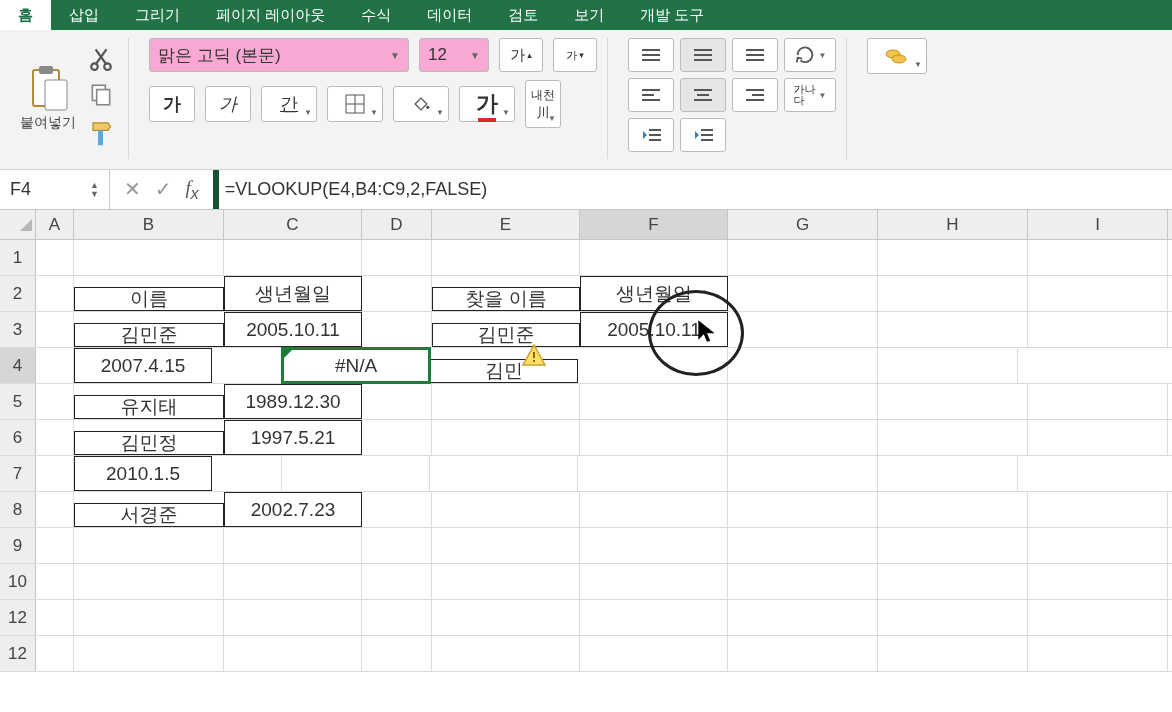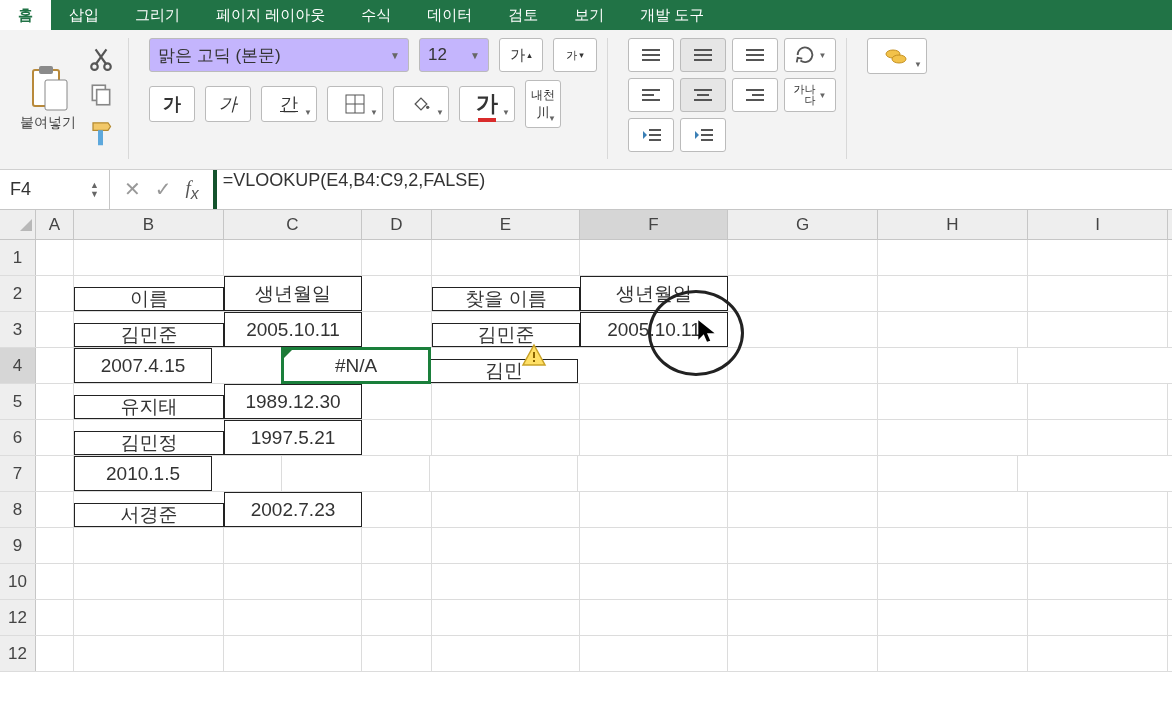--- a/index.html
+++ b/index.html
@@ -16,21 +16,21 @@
 .ribbon-group:last-child { border-right: none; }
 
 .clipboard-group { align-items: center; gap: 4px; }
 .paste-btn { display: flex; flex-direction: column; align-items: center; gap: 0; }
 .paste-icon { width: 42px; height: 48px; position: relative; }
 .paste-label { font-size: 14px; color: #444; }
 .clip-side { display: flex; flex-direction: column; gap: 8px; padding-left: 8px; }
 
 .font-group { gap: 8px; min-width: 460px; }
 .font-row { display: flex; gap: 10px; align-items: center; }
-.font-select { display: flex; align-items: center; background: #c4b5fd; border: 1px solid #bbb; border-radius: 3px; height: 34px; padding: 0 8px; font-size: 17px; }
+.font-select { display: flex; align-items: center; background: #f9a8d4; border: 1px solid #bbb; border-radius: 3px; height: 34px; padding: 0 8px; font-size: 17px; }
 .font-name-select { width: 260px; justify-content: space-between; }
 .font-size-select { width: 70px; justify-content: space-between; }
 .sizebtn { border: 1px solid #bbb; border-radius: 3px; background: #fff; width: 44px; height: 34px; display: flex; align-items: center; justify-content: center; font-size: 15px; gap: 2px; }
 .sizebtn .small { font-size: 11px; }
 .fmt-btn { border: 1px solid #bbb; border-radius: 3px; background: #fff; width: 46px; height: 36px; display: flex; align-items: center; justify-content: center; font-size: 18px; position: relative; }
 .fmt-btn.split { width: 56px; }
 .fmt-btn .dd { position: absolute; right: 4px; bottom: 4px; font-size: 8px; color: #666; }
 .underline-a { font-size: 22px; font-weight: bold; position: relative; }
 .red-underline::after { content:""; position:absolute; left: 2px; right: 2px; bottom: -3px; height: 4px; background: #d92b2b; }
 
@@ -41,21 +41,21 @@
 .align-lines span { display: block; background: #555; height: 2px; }
 
 .number-group { gap: 8px; min-width: 100px; }
 
 
 .formula-bar { display: flex; align-items: center; height: 40px; border-bottom: 1px solid #c6c6c6; background: #fff; }
 .name-box { width: 110px; height: 100%; border-right: 1px solid #c6c6c6; display: flex; align-items: center; padding: 0 10px; font-size: 18px; justify-content: space-between; }
 .name-spin { display: flex; flex-direction: column; font-size: 9px; color: #666; line-height: 9px; }
 .fb-btns { display: flex; gap: 14px; padding: 0 14px; align-items: center; color: #999; font-size: 20px; }
 .fb-fx { font-style: italic; font-family: serif; color: #555; font-size: 19px; }
-.fb-formula { flex: 1; font-size: 18px; padding-left: 6px; border-left: 4px solid #14532d; height: 100%; display: flex; align-items: flex-start; }
+.fb-formula { flex: 1; font-size: 18px; padding-left: 6px; border-left: 6px solid #14532d; height: 100%; display: flex; align-items: center; }
 
 
 .grid-area { position: relative; }
 .col-headers { display: flex; background: #eee; border-bottom: 1px solid #c6c6c6; height: 30px; }
 .corner { width: 36px; border-right: 1px solid #c6c6c6; background: #eee; display:flex; align-items:center; justify-content:flex-end; padding-right: 3px;}
 .corner svg { width: 12px; height: 12px; }
 .col-h { border-right: 1px solid #c6c6c6; display: flex; align-items: center; justify-content: center; color: #444; font-size: 17px; }
 .col-A { width: 38px; }
 .col-B { width: 150px; }
 .col-C { width: 138px; }
@@ -240,21 +240,21 @@
           </div>
         </div>
       <div class="align-btn">
           <div class="align-lines" style="align-items:flex-end;">
             <span style="width:18px;"></span>
             <span style="width:12px;"></span>
             <span style="width:18px;"></span>
           </div>
         </div>
       <div class="align-btn" style="width:52px;">
-        <span style="font-size:11px; text-align:right; line-height:11px;"><span>가나</span><br><span>다</span></span>
+        <span style="font-size:11px; text-align:left; line-height:11px;"><span>가나</span><br><span>다</span></span>
         <span style="font-size:8px;color:#666;margin-left:3px;">▼</span>
       </div>
     </div>
     <div class="align-row">
       <div class="align-btn">
           <svg width="20" height="16" viewBox="0 0 20 16">
             <path d="M6 8l-4-4v8z" fill="#3a7fb5"></path>
             <line x1="8" y1="3" x2="20" y2="3" stroke="#555" stroke-width="2"></line>
             <line x1="8" y1="8" x2="20" y2="8" stroke="#555" stroke-width="2"></line>
             <line x1="8" y1="13" x2="20" y2="13" stroke="#555" stroke-width="2"></line>

